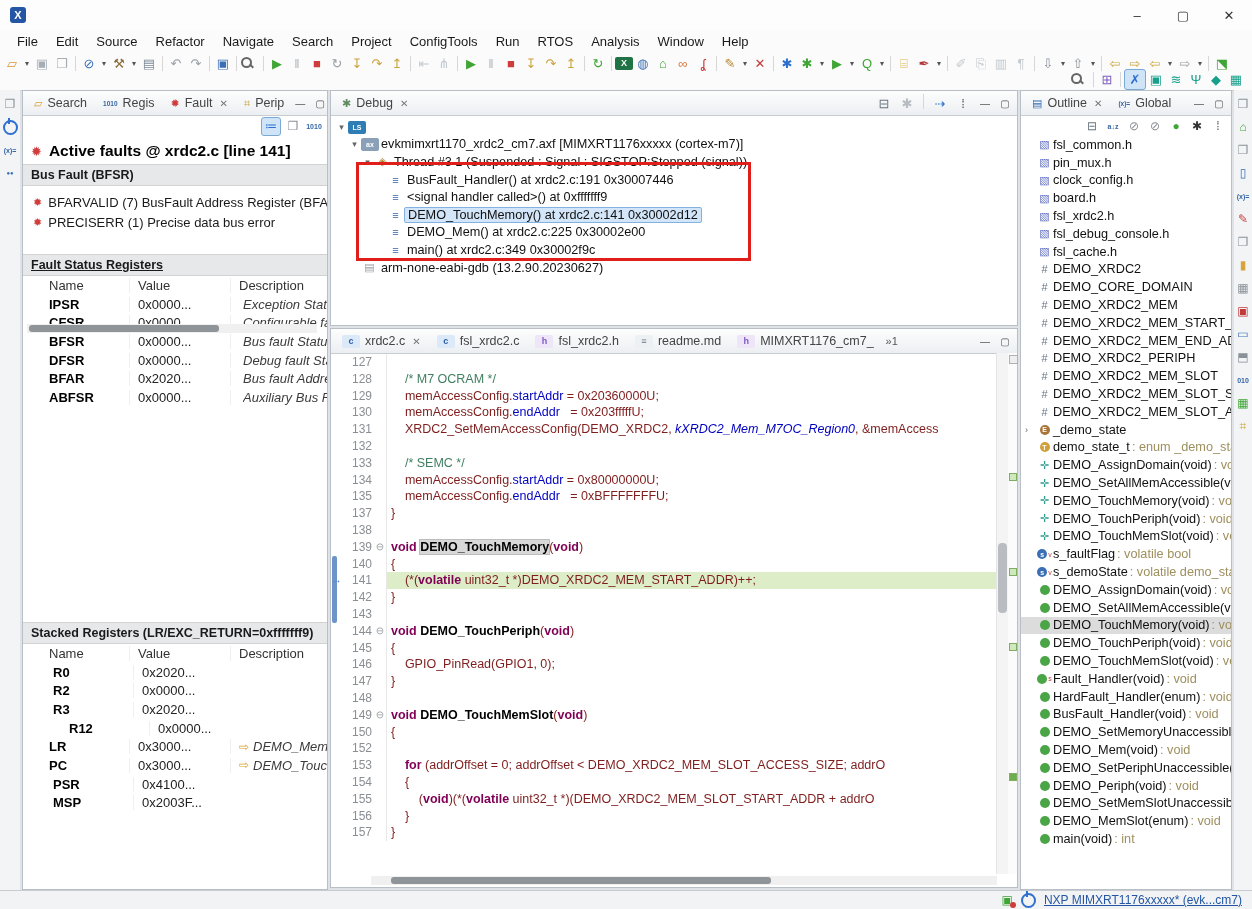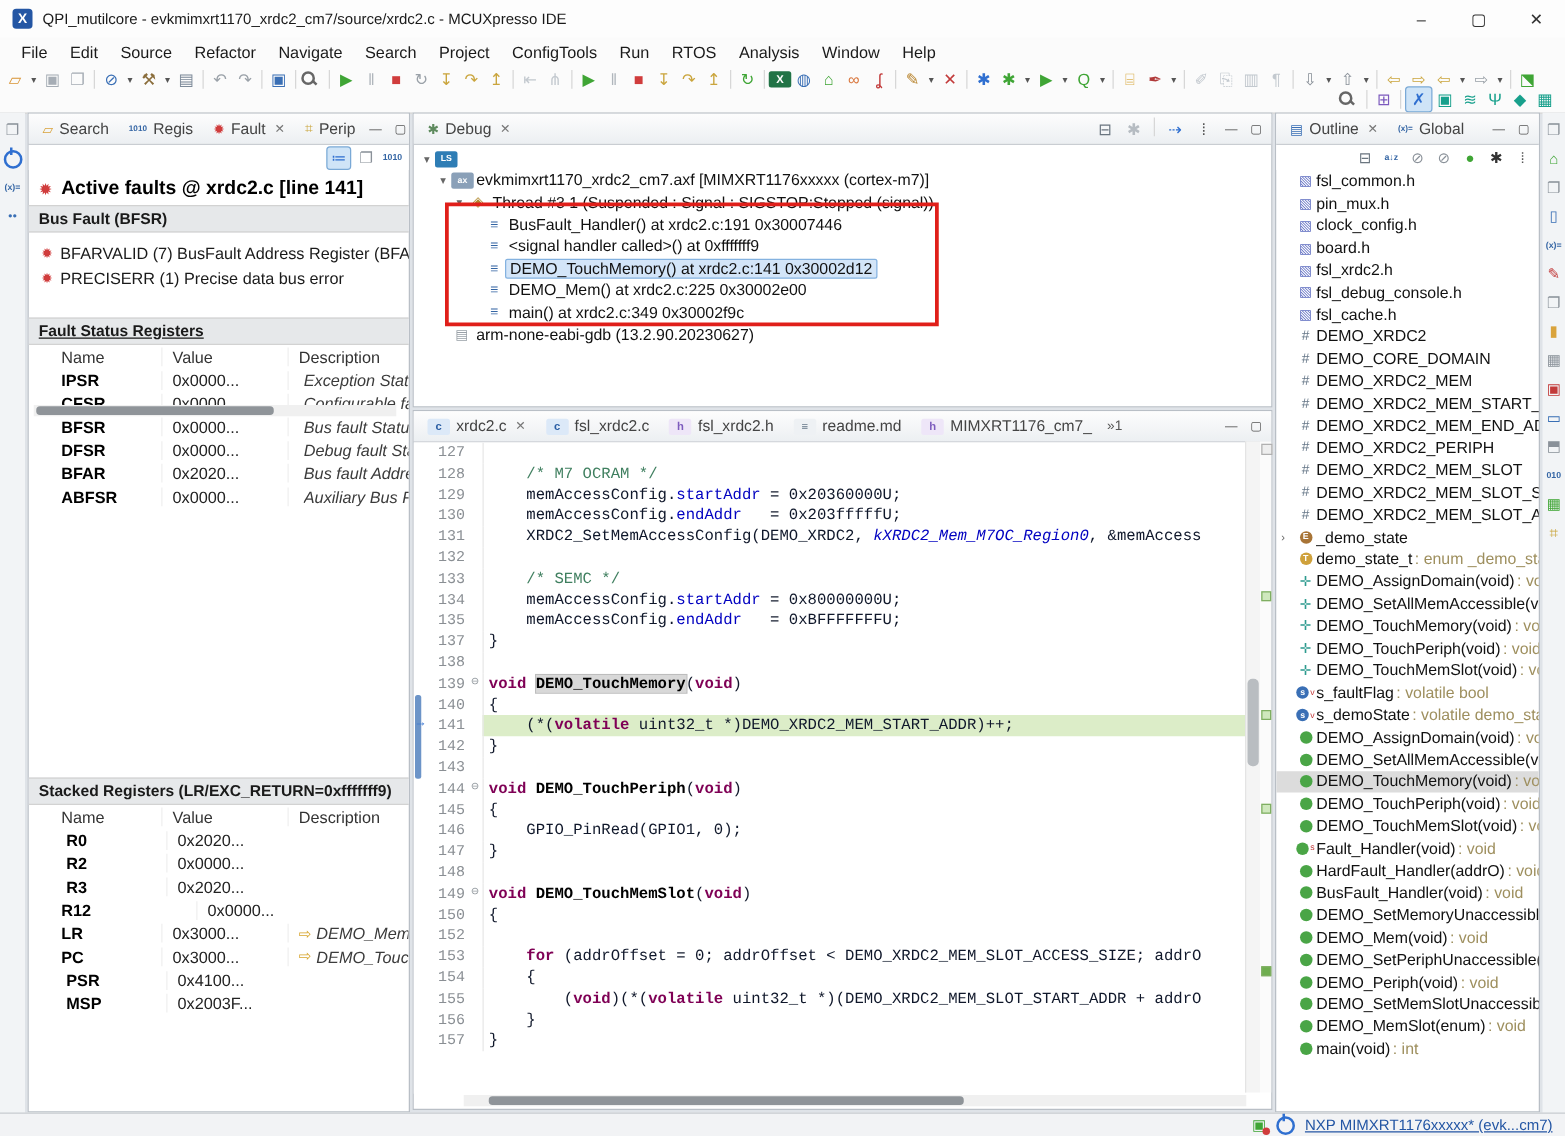--- a/index.html
+++ b/index.html
@@ -79,27 +79,27 @@
   .dbg-row .exp{width:13px;flex:none;color:#666;font-size:9px;text-align:center;}
   .node-icon{width:17px;flex:none;text-align:center;font-size:11px;}
   .dbg-row .lbl{padding:0 3px;color:#111;}
   .dbg-row.selected .lbl{background:#d3e5f8;border:1px solid #84b2e0;border-radius:2px;}
   .red-annotation{position:absolute;border:3px solid #e01f1a;background:transparent;z-index:40;}
 
   
   .etab-label{font-weight:normal;}
   .overflow-ind{font-size:11px;color:#555;margin-left:4px;}
   .code-body{position:relative;overflow:hidden;background:#fff;}
-  .cl{display:flex;height:16.8px;line-height:16.8px;font-family:Liberation Mono, monospace;font-size:12.5px;}
+  .cl{display:flex;height:16.8px;line-height:16.8px;font-family:Liberation Sans, sans-serif;font-size:12.5px;}
   .cl .ptr{width:11px;flex:none;color:#2f6fd0;font-size:10px;font-weight:bold;text-align:center;z-index:5;}
   .cl .ln{width:30px;flex:none;text-align:right;color:#8a8f94;font-size:12px;padding-right:2px;}
   .cl .fold{width:12px;flex:none;color:#9aa0a5;font-size:10px;text-align:center;}
   .cl .ct{flex:1;white-space:pre;border-left:1px solid #e8e8e8;padding-left:4px;overflow:hidden;color:#000;}
   .cl.cur .ct{background:#dcedc8;}
-  .tk-p{color:#0f172a;}
+  .tk-p{color:#7f1d1d;}
   .tk-k{color:#7f0055;font-weight:bold;}
   .tk-c{color:#3f7f5f;}
   .tk-m{color:#0000c0;}
   .tk-e{color:#0000c0;font-style:italic;}
   .tk-f{color:#000;font-weight:bold;}
   .tk-o{color:#000;font-weight:bold;background:#d8d8d8;outline:1px solid #bdbdbd;}
   .range-bar{position:absolute;left:1px;width:5px;background:#6c94c8;border-radius:2px;z-index:4;}
   .vsb{position:absolute;width:11px;background:#f4f4f4;border-left:1px solid #e4e4e4;}
   .vthumb{position:absolute;left:1px;width:9px;background:#b9bdc1;border-radius:4px;}
   .ovr{position:absolute;width:9px;background:#fbfbfb;}
@@ -127,21 +127,20 @@
 </style>
 </head>
 <body>
 
 <div id="app">
 
   <div class="abs topchrome"></div>
 
   <div class="abs titlebar">
     <span class="appicon">X</span>
-    <span class="title-text">QPI_mutilcore - evkmimxrt1170_xrdc2_cm7/source/xrdc2.c - MCUXpresso IDE</span>
     <span class="winbtns">
       <span class="wbtn">–</span>
       <span class="wbtn">▢</span>
       <span class="wbtn">✕</span>
     </span>
   </div>
 
   <div class="abs menubar">
 
   <span class="menu-item">File</span>
@@ -428,21 +427,21 @@
             <span class="gold-arrow"></span>
             <span class="desc-it"></span>
           </span>
         </div><div class="tbl-row" style="padding-left: 4px;">
           <span class="col-n">R3</span>
           <span class="col-v">0x2020...</span>
           <span class="col-d">
             <span class="gold-arrow"></span>
             <span class="desc-it"></span>
           </span>
-        </div><div class="tbl-row" style="padding-left: 0; gap: 28px;">
+        </div><div class="tbl-row" style="padding-left: 20px;">
           <span class="col-n">R12</span>
           <span class="col-v">0x0000...</span>
           <span class="col-d">
             <span class="gold-arrow"></span>
             <span class="desc-it"></span>
           </span>
         </div><div class="tbl-row">
           <span class="col-n">LR</span>
           <span class="col-v">0x3000...</span>
           <span class="col-d">
@@ -1043,21 +1042,21 @@
             <sup>s</sup>
           </span>
           <span class="o-label">Fault_Handler(void)</span>
           <span class="o-suffix">: void</span>
         </div>
         <div class="o-row">
           <span class="o-exp"></span>
           <span class="o-icon">
             <span class="circ" style="background: rgb(74, 165, 70);"></span>
           </span>
-          <span class="o-label">HardFault_Handler(addrO)</span>
+          <span class="o-label">HardFault_Handler(enum)</span>
           <span class="o-suffix">: void</span>
         </div>
         <div class="o-row">
           <span class="o-exp"></span>
           <span class="o-icon">
             <span class="circ" style="background: rgb(74, 165, 70);"></span>
           </span>
           <span class="o-label">BusFault_Handler(void)</span>
           <span class="o-suffix">: void</span>
         </div>

